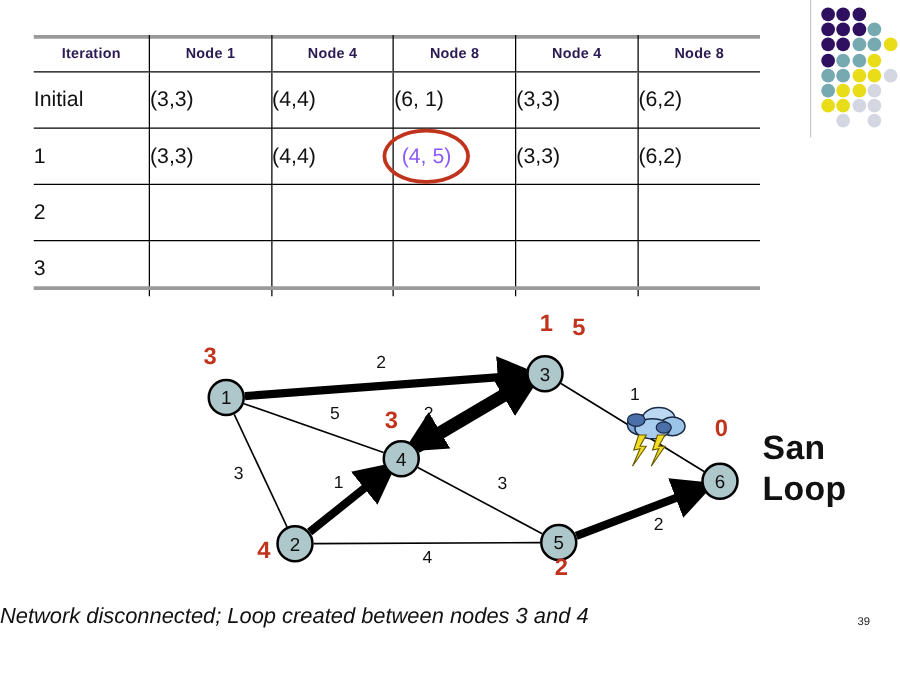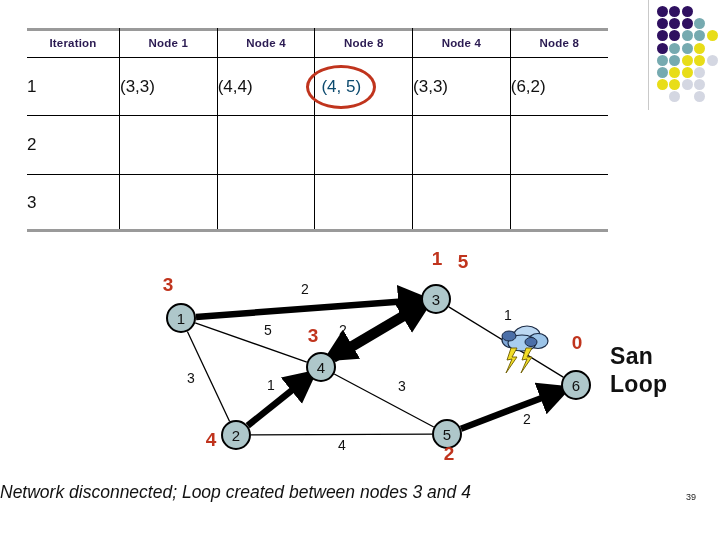--- a/index.html
+++ b/index.html
@@ -31,36 +31,36 @@
     border-top:none;border-bottom:none;
   }
   #dv-table tbody td{
     height:44px;
     font-size:17px;color:#111;font-weight:normal;
   }
   #dv-table tbody tr:last-child td{border-bottom:none;}
   #dv-table td:first-child,#dv-table th:first-child{border-left:none;}
   #dv-table td:last-child,#dv-table th:last-child{border-right:none;}
   .cell-highlight{
-    color:#0c4a6e;
+    color:#8b5cf6;
     position:relative;display:inline-block;
     padding:2px 6px;
   }
   .cell-highlight::after{
     content:"";position:absolute;left:-9px;top:-10px;right:-9px;bottom:-10px;
     border:3px solid #c0341d;border-radius:50%;
   }
 
   
   #graph{position:absolute;left:0;top:240px;width:720px;height:250px;}
   #graph svg{position:absolute;left:0;top:0;}
 
   .sanjose{
     position:absolute;left:610px;top:342px;
-    font-size:23px;font-weight:bold;color:#111;line-height:1.22;
+    font-size:27px;font-weight:bold;color:#111;line-height:1.22;
     letter-spacing:.3px;
   }
 
   
   #caption{
     position:absolute;left:0;top:482px;width:660px;
     text-align:left;
     font-size:17.5px;font-style:italic;color:#111;
   }
   #page-number{
@@ -112,20 +112,28 @@
     <tr id="thead-row">
         <th style="width: 92px;">Iteration</th>
         <th>Node 1</th>
         <th>Node 4</th>
         <th>Node 8</th>
         <th>Node 4</th>
         <th>Node 8</th>
       </tr>
   </thead>
   <tbody id="tbody">
+      <tr>
+        <td>Initial</td>
+        <td>(3,3)</td>
+        <td>(4,4)</td>
+        <td>(6, 1)</td>
+        <td>(3,3)</td>
+        <td>(6,2)</td>
+      </tr>
       <tr>
         <td>1</td>
         <td>(3,3)</td>
         <td>(4,4)</td>
         <td><span class="cell-highlight">(4, 5)</span></td>
         <td>(3,3)</td>
         <td>(6,2)</td>
       </tr>
       <tr>
         <td>2</td>

